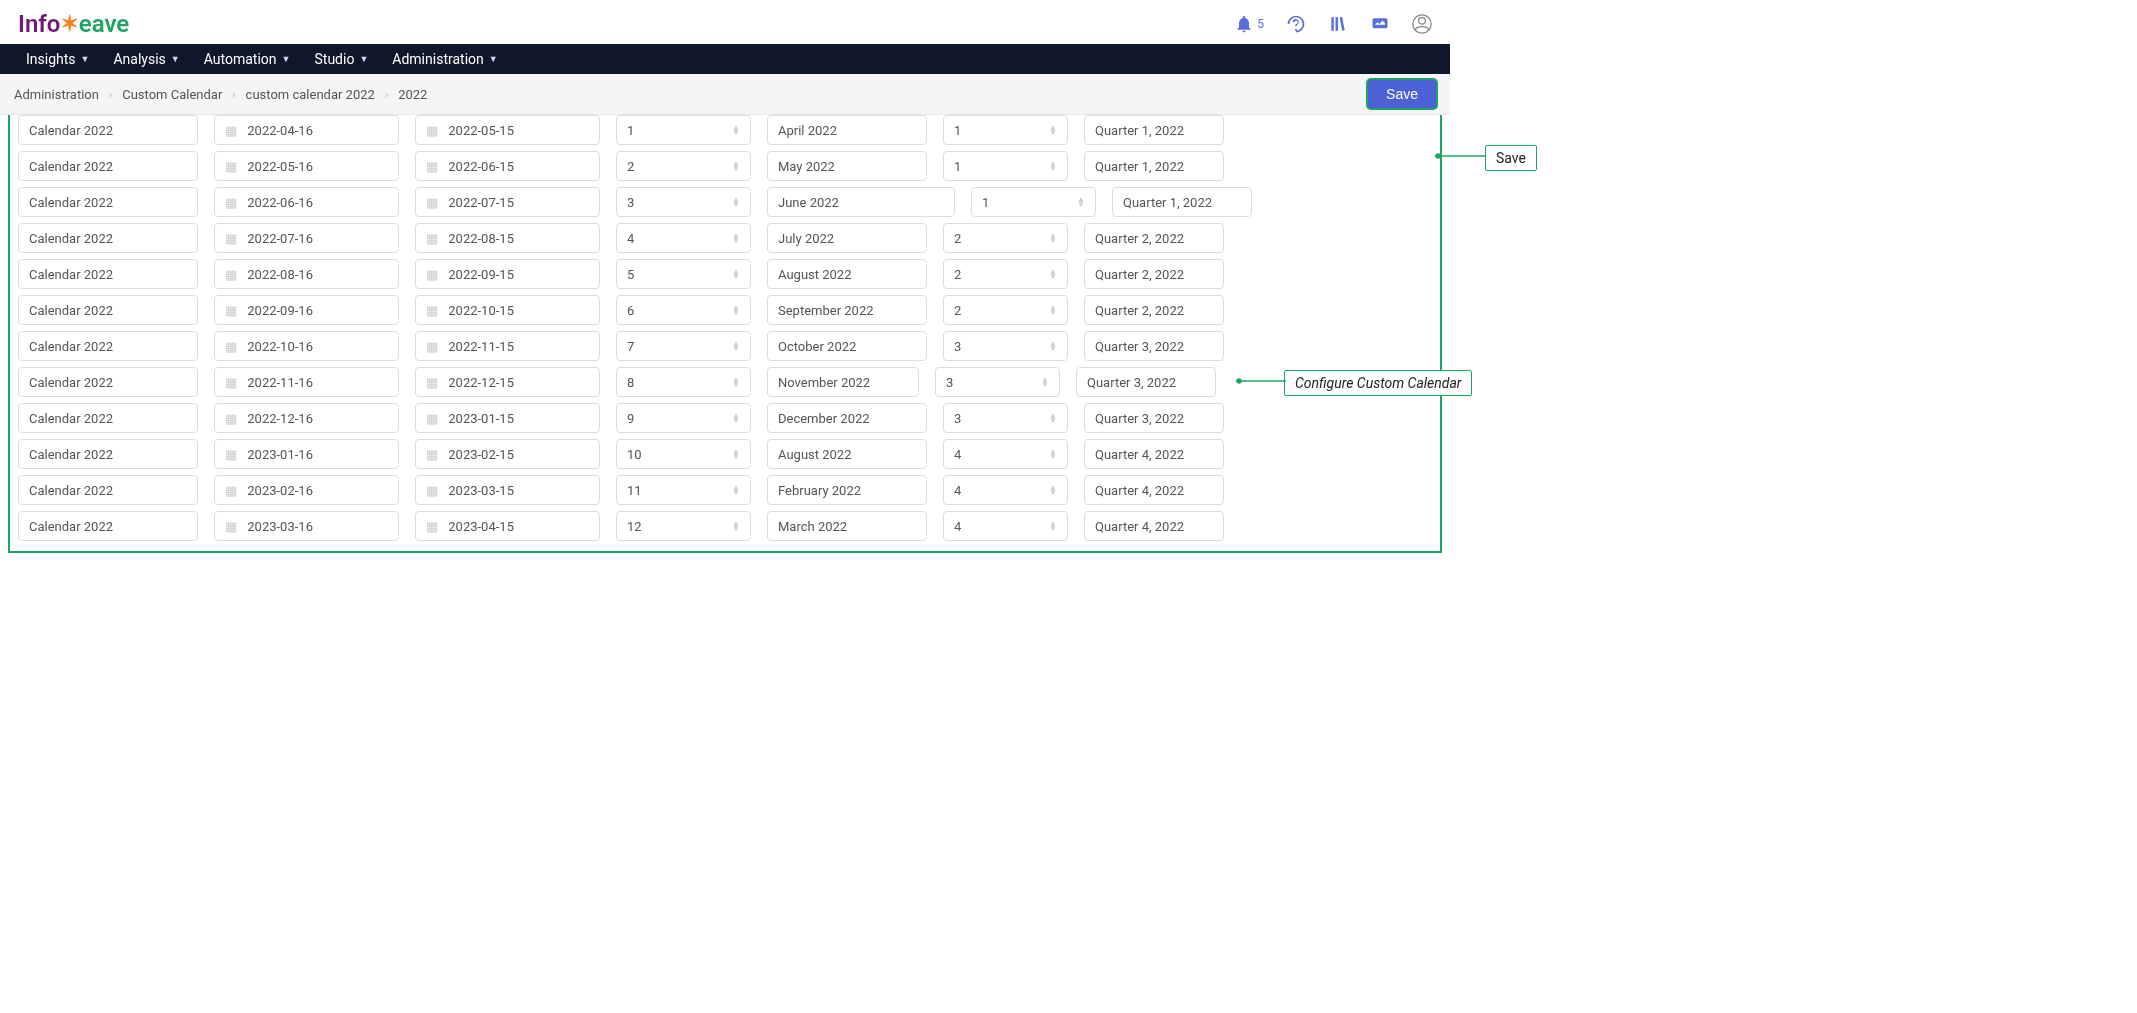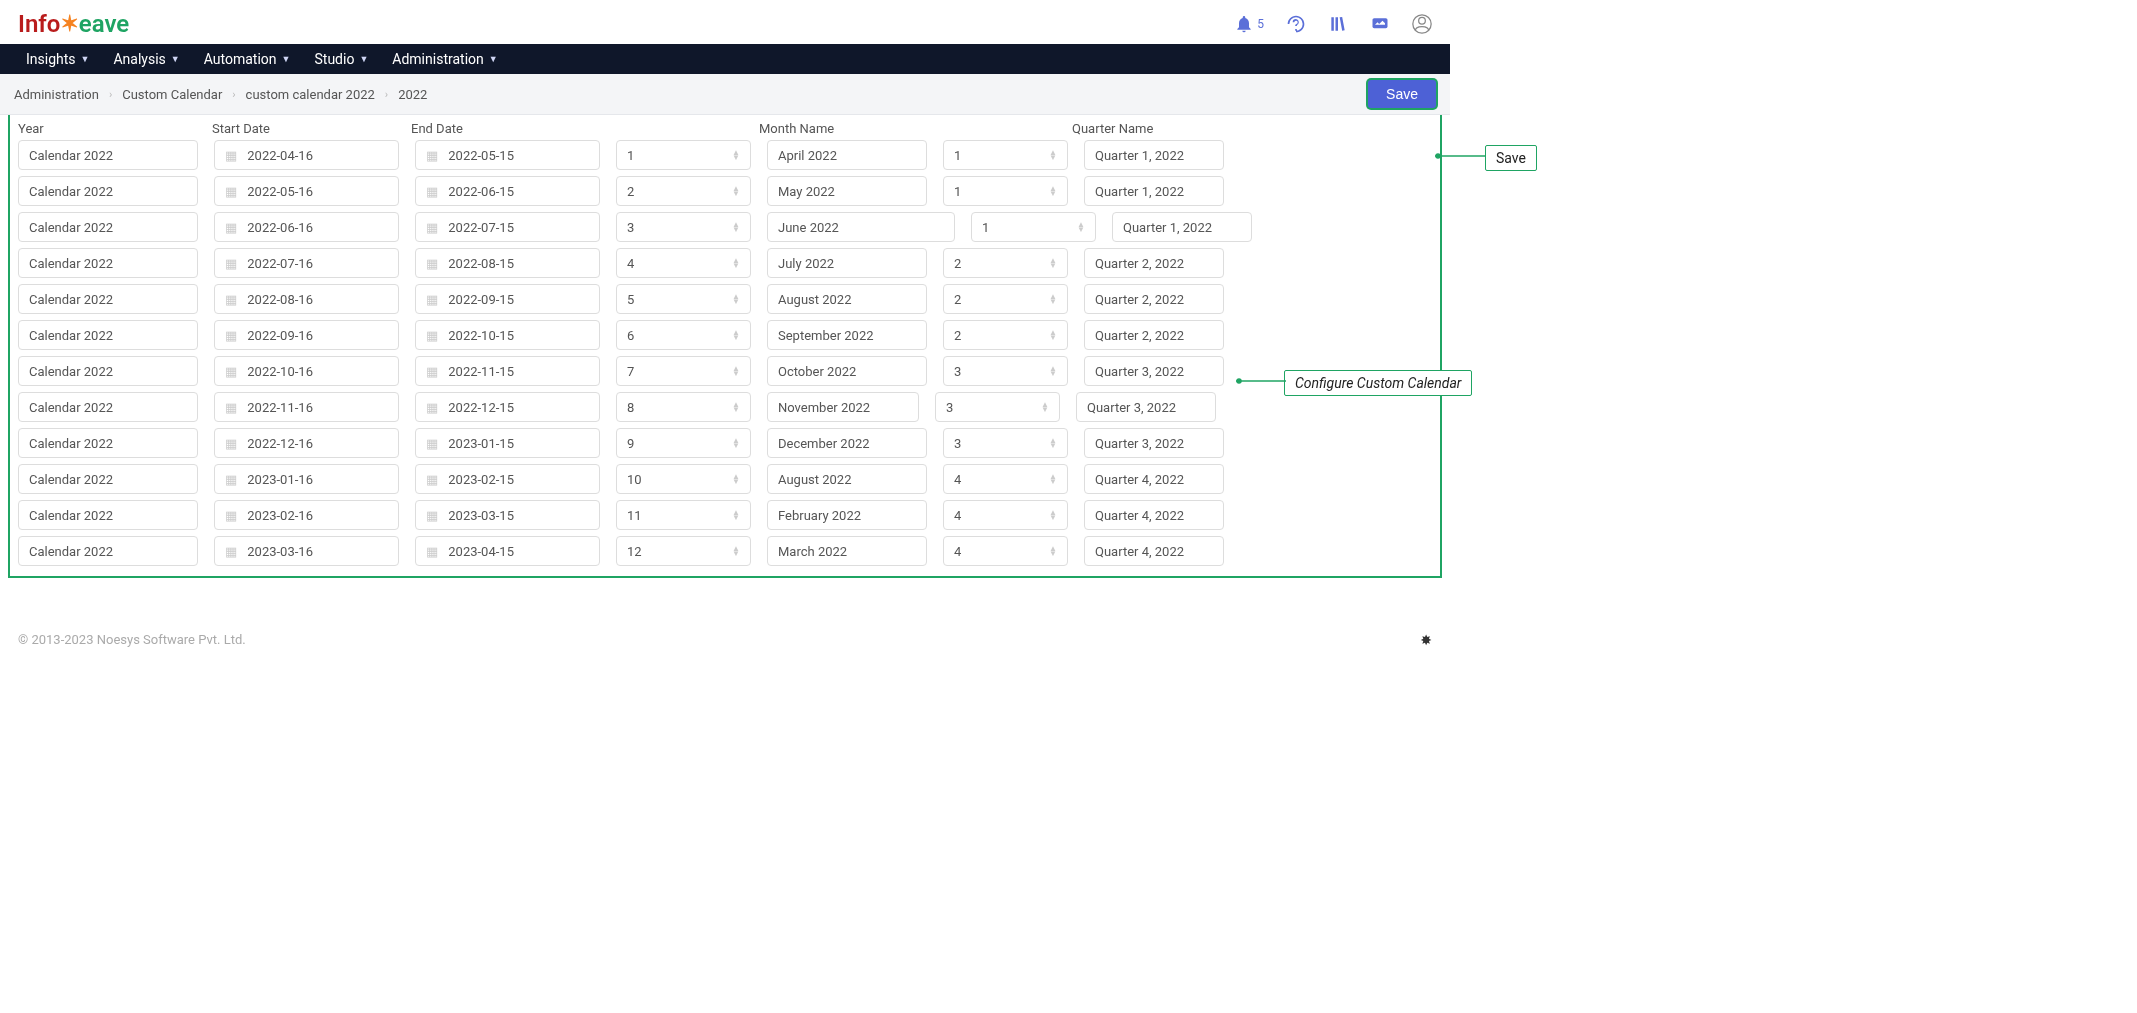--- a/index.html
+++ b/index.html
@@ -16,21 +16,21 @@
     display: flex;
     align-items: center;
     justify-content: space-between;
     padding: 10px 18px 6px 18px;
     background: #fff;
   }
   .logo {
     font-size: 24px;
     font-weight: 600;
   }
-  .logo-info { color: #b91c1c; }
+  .logo-info { color: #701a75; }
   .logo-x { color: #f58220; font-size: 22px; vertical-align: 1px; }
   .logo-eave { color: #1fa463; }
   .topbar-icons {
     display: flex;
     align-items: center;
     gap: 22px;
     color: #5b6fd8;
   }
   .ticon {
     display: inline-flex;
@@ -254,29 +254,20 @@
       <span>Custom Calendar</span>
       <span class="crumb-sep">›</span>
       <span>custom calendar 2022</span>
       <span class="crumb-sep">›</span>
       <span>2022</span>
     </div>
     <button class="save-btn">Save</button>
   </div>
 
   <div class="table-wrap">
-    <div class="headers">
-      <div class="col-year">Year</div>
-      <div class="col-date">Start Date</div>
-      <div class="col-date">End Date</div>
-      <div class="col-num"></div>
-      <div class="col-month" style="width:160px;">Month Name</div>
-      <div class="col-num" style="width:125px;"></div>
-      <div class="col-qname">Quarter Name</div>
-    </div>
     <div class="rows" id="rows">
           <div class="row">
             <div class="cell col-year">
               <span>Calendar 2022</span>
             </div>
             <div class="cell date col-date">
               <span class="cal-ico">▦</span>
               <span>2022-04-16</span>
             </div>
             <div class="cell date col-date">
@@ -664,24 +655,20 @@
               </span>
             </div>
             <div class="cell col-qname">
               <span>Quarter 4, 2022</span>
             </div>
           </div>
         </div>
   </div>
 
   <div style="height:40px;"></div>
-  <div class="footer">
-    <span>© 2013-2023 Noesys Software Pvt. Ltd.</span>
-    <span class="bug-icon">✸</span>
-  </div>
 
 </div>
 
 <div class="callout save-c">Save</div>
 <div class="callout cfg-c">Configure Custom Calendar</div>
 <svg class="arrow" style="top:153px; left:1435px;" width="55" height="6">
       <line x1="0" y1="3" x2="50" y2="3"></line>
       <circle cx="3" cy="3" r="2" fill="#1fa463"></circle>
     </svg>
 <svg class="arrow" style="top:378px; left:1236px;" width="55" height="6">

